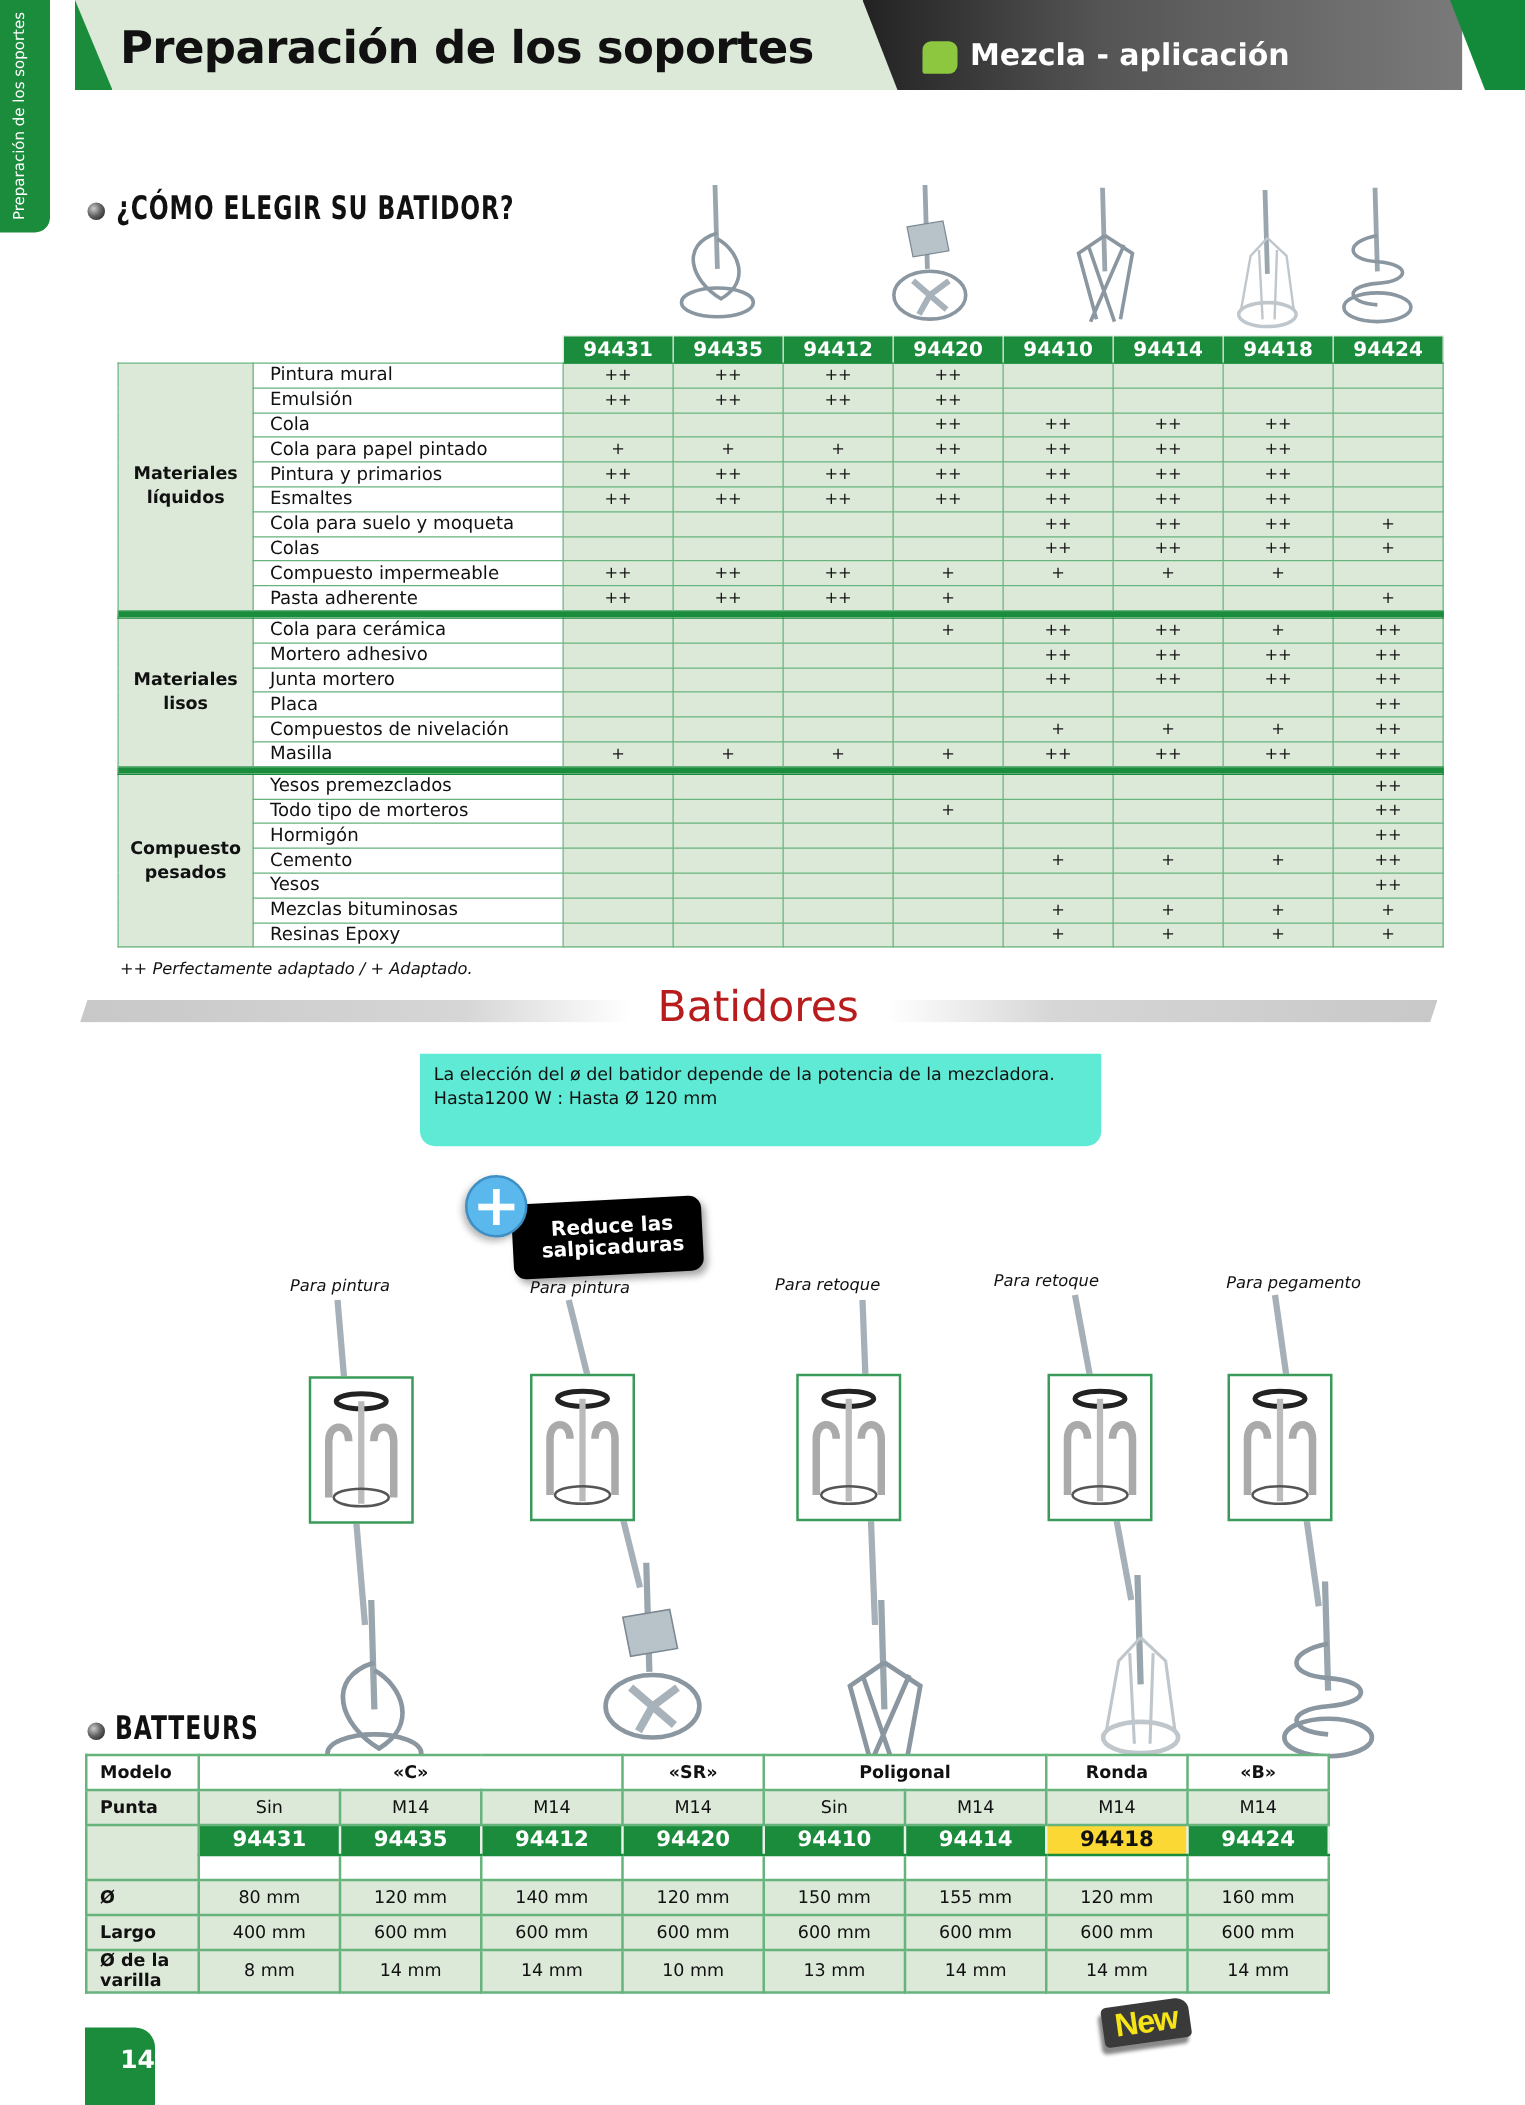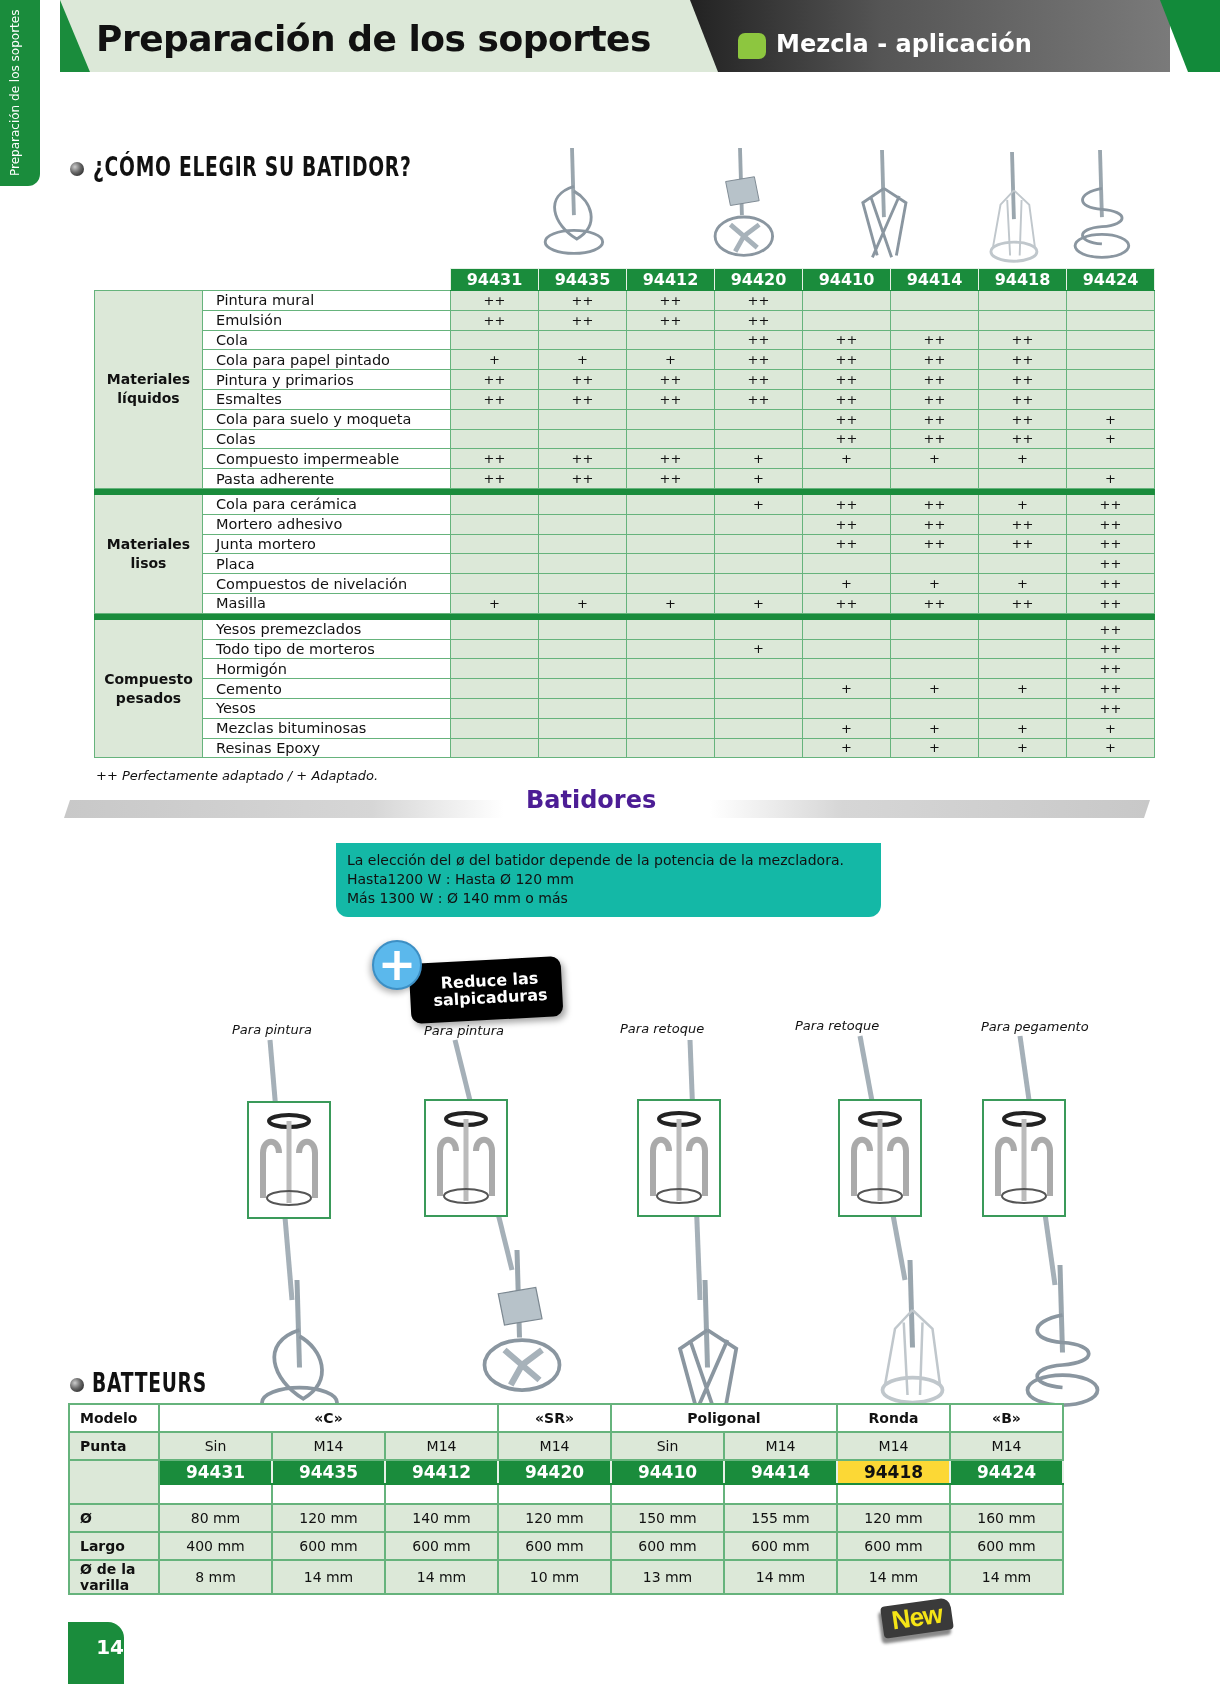--- a/index.html
+++ b/index.html
@@ -43,23 +43,23 @@
   #compat tr.sep td { height: 6px; background: #1a8c3c; border-color: #1a8c3c; }
   #compat th.blank { border: none; background: transparent; }
 
   #legend-note { left: 96px; top: 768px; font-size: 13px; font-style: italic; }
 
   
   #bat-bar-left { left: 64px; top: 800px; width: 440px; height: 18px;
          background: linear-gradient(90deg, #c8c8c8 0%, #d6d6d6 70%, #fff 100%); clip-path: polygon(6px 0, 100% 0, 100% 100%, 0 100%); }
   #bat-bar-right { left: 710px; top: 800px; width: 440px; height: 18px;
          background: linear-gradient(90deg, #fff 0%, #d6d6d6 30%, #c8c8c8 100%); clip-path: polygon(0 0, 100% 0, calc(100% - 6px) 100%, 0 100%); }
-  #bat-title { left: 526px; top: 786px; font-size: 24px; font-weight: bold; color: #4c1d95; }
-
-  #info-box { left: 336px; top: 843px; width: 545px; height: 74px; background: #14b8a6; border-radius: 0 0 12px 12px;
+  #bat-title { left: 526px; top: 786px; font-size: 34px; font-weight: normal; color: #b91c1c; }
+
+  #info-box { left: 336px; top: 843px; width: 545px; height: 74px; background: #5eead4; border-radius: 0 0 12px 12px;
          padding: 8px 11px; font-size: 14px; line-height: 19px; }
 
   
   #badge-bar { left: 410px; top: 960px; width: 152px; height: 60px; background: #000; border-radius: 10px;
          transform: rotate(-3deg); box-shadow: 3px 4px 6px rgba(0,0,0,0.35); }
   #badge-text { left: 420px; top: 972px; width: 140px; text-align: center; color: #fff; font-weight: bold; font-size: 16px;
          line-height: 17px; transform: rotate(-3deg); }
   #badge-plus { left: 372px; top: 940px; width: 50px; height: 50px; border-radius: 50%;
          background: #5bb8ec; border: 2px solid #3d8fc4; color: #fff; font-size: 46px; font-weight: bold;
          line-height: 44px; text-align: center; box-shadow: -2px 3px 6px rgba(0,0,0,0.3); }
@@ -413,21 +413,20 @@
 
 <div id="legend-note" class="abs">++ Perfectamente adaptado / + Adaptado.</div>
 
 <div id="bat-bar-left" class="abs"></div>
 <div id="bat-bar-right" class="abs"></div>
 <div id="bat-title" class="abs">Batidores</div>
 
 <div id="info-box" class="abs">
   <div>La elección del ø del batidor depende de la potencia de la mezcladora.</div>
   <div>Hasta1200 W : Hasta Ø 120 mm</div>
-  <div>Más 1300 W : Ø 140 mm o más</div>
 </div>
 
 <div id="badge-bar" class="abs"></div>
 <div id="badge-text" class="abs">
   <div>Reduce las</div>
   <div>salpicaduras</div>
 </div>
 <div id="badge-plus" class="abs">+</div>
 
 <div id="usage">

